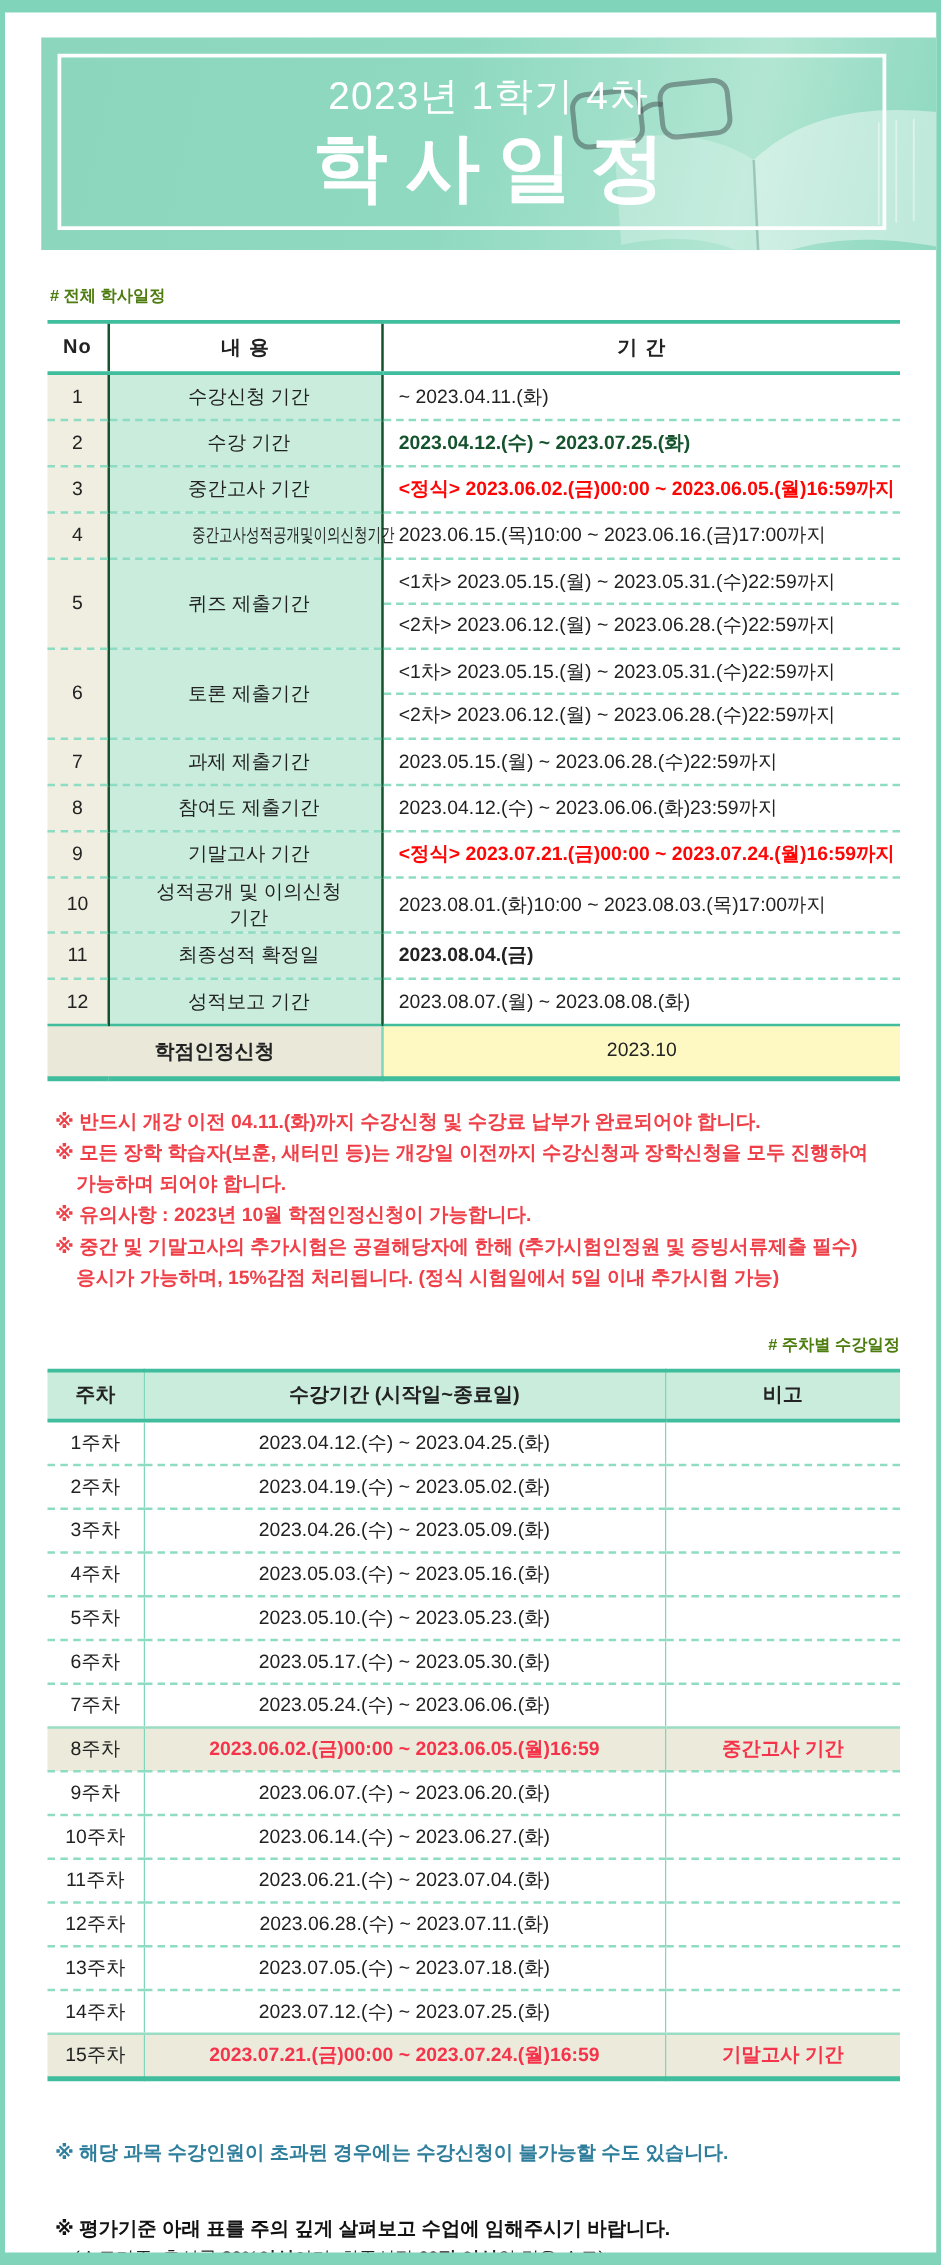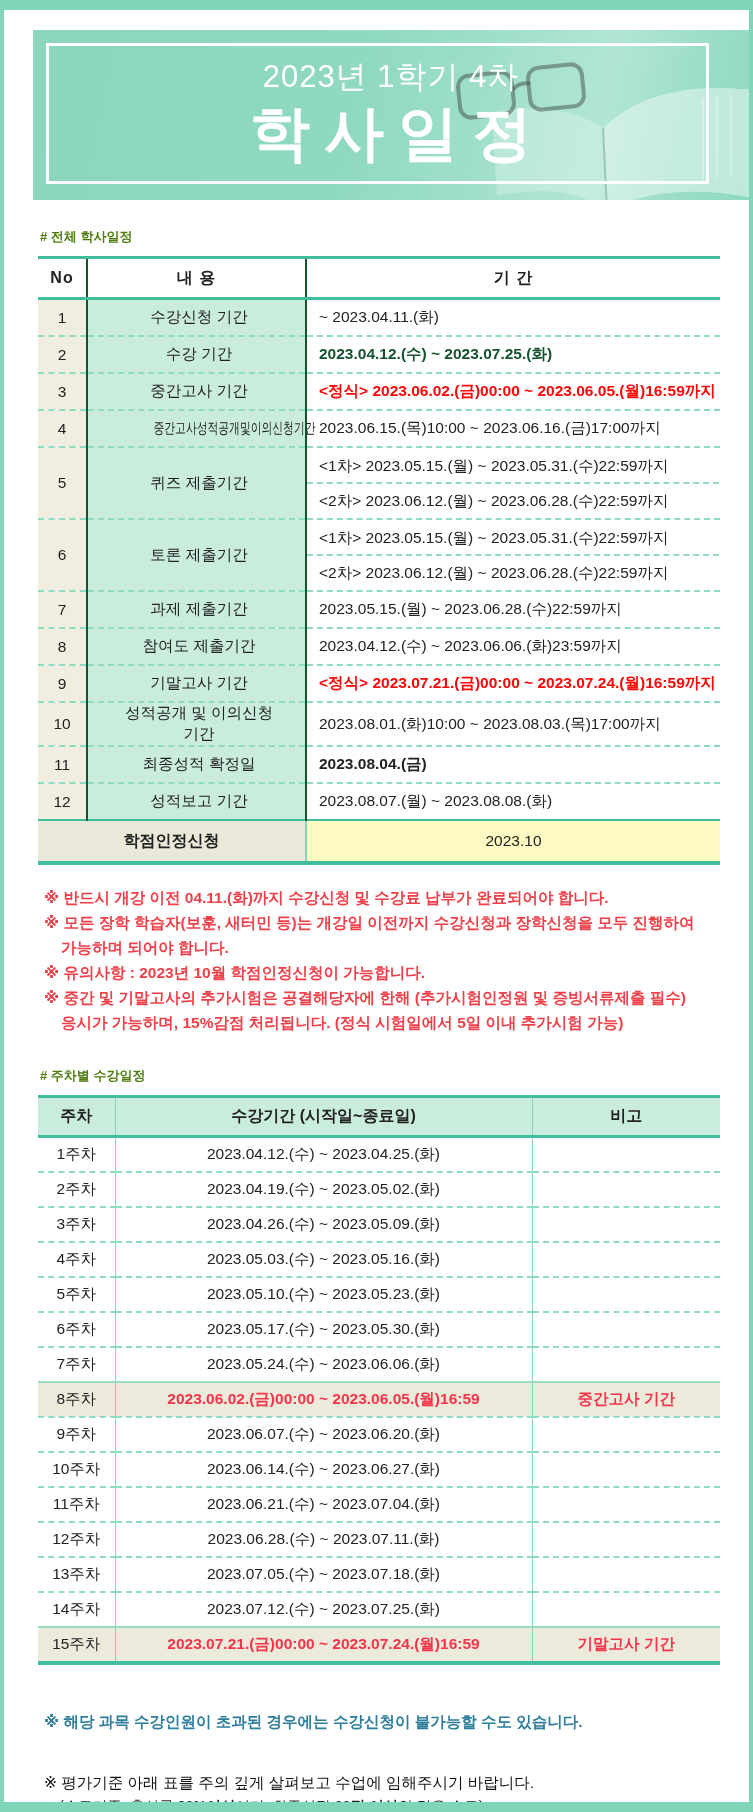--- a/index.html
+++ b/index.html
@@ -49,21 +49,21 @@
   .t2{border-top:3px solid #3fbd9c; border-bottom:4px solid #3fbd9c; font-size:15.5px;}
   .t2 th{background:#c9ecdd; font-weight:bold; font-size:16px; height:35px; border-bottom:3px solid #3fbd9c;}
   .t2 th+th, .t2 td+td{border-left:1px solid #7fd6bb;}
   .t2 td{height:31px; text-align:center; border-top:2px dashed #8edcc4;}
   #t2-body tr:first-child td{border-top:none;}
   .t2 tr.hl td{background:#eceadb; border-top:2px solid #9addc4;}
   .t2 tr.hl td.pr, .t2 tr.hl td.bg{color:#f5334a; font-weight:bold;}
   
   .note-cap{margin:47px 0 0 6px; color:#2e7e9c; font-weight:bold; font-size:15.5px;}
   .note-grading{margin:40px 0 0 6px; font-size:15.5px;}
-  .note-grading .l1{font-weight:normal; color:#111;}
+  .note-grading .l1{font-weight:bold; color:#111;}
   .note-grading .l2{font-size:14.5px; padding-left:15px; margin-top:3px; color:#222;}
   .note-grading .emph{font-weight:bold; text-decoration:underline;}
 </style>
 </head>
 <body>
 
 <div class="page">
 
   <div class="hero">
     <svg class="hero-art" width="310" height="160" viewBox="0 0 310 160">
@@ -179,21 +179,21 @@
 
     <div class="notes" id="notes1">
         <div class="note-line">※ 반드시 개강 이전 04.11.(화)까지 수강신청 및 수강료 납부가 완료되어야 합니다.</div>
         <div class="note-line">※ 모든 장학 학습자(보훈, 새터민 등)는 개강일 이전까지 수강신청과 장학신청을 모두 진행하여</div>
         <div class="note-line cont">가능하며 되어야 합니다.</div>
         <div class="note-line">※ 유의사항 : 2023년 10월 학점인정신청이 가능합니다.</div>
         <div class="note-line">※ 중간 및 기말고사의 추가시험은 공결해당자에 한해 (추가시험인정원 및 증빙서류제출 필수)</div>
         <div class="note-line cont">응시가 가능하며, 15%감점 처리됩니다. (정식 시험일에서 5일 이내 추가시험 가능)</div>
       </div>
 
-    <div class="sec-heading" style="margin-top:32px;"># 주차별 수강일정</div>
+    <div class="sec-heading" style="margin-top:32px;text-align:right;"># 주차별 수강일정</div>
 
     <table class="t2">
       <colgroup>
           <col style="width:77px">
           <col style="width:417px">
           <col>
         </colgroup>
       <thead>
           <tr id="t2-head">
             <th>주차</th>

